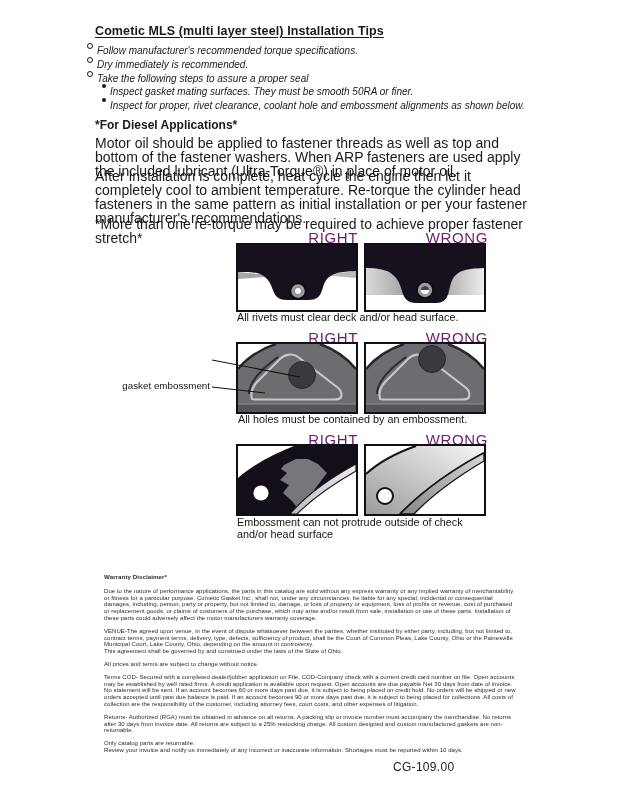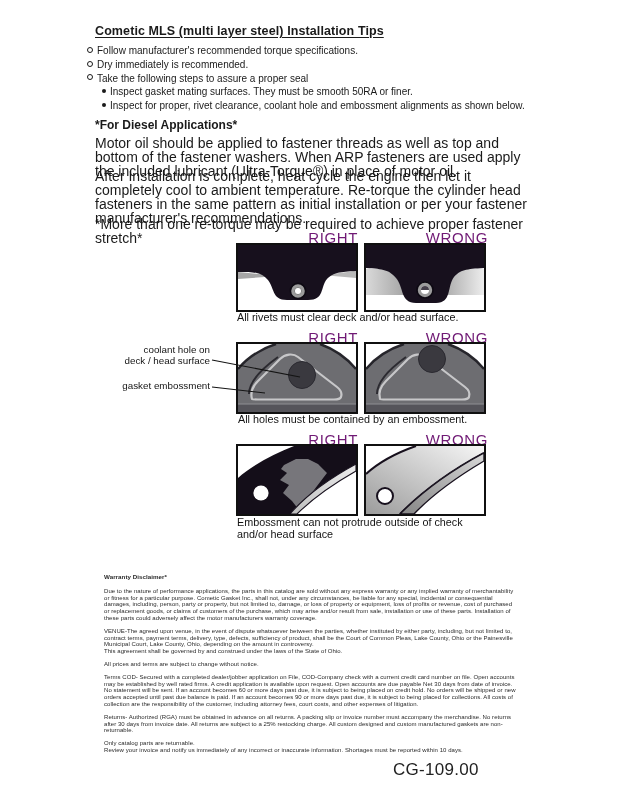--- a/index.html
+++ b/index.html
@@ -7,21 +7,21 @@
     position:relative; width:618px; height:800px; background:#ffffff;
     font-family:"Liberation Sans", sans-serif; color:#1a1a1a; overflow:hidden;
   }
   .abs { position:absolute; }
   
   .title {
     font-size:12.5px; font-weight:bold; text-decoration:underline;
     text-underline-offset:2px; letter-spacing:0.1px;
   }
   .tips { font-size:10px; line-height:13.8px; }
-  .tips .row { display:flex; align-items:center; }
+  .tips .row { display:flex; align-items:flex-start;font-style:italic; }
   .bullet-o {
     width:4px; height:4px; border:1px solid #1a1a1a; border-radius:50%;
     display:inline-block; margin-right:4px; flex:0 0 auto; position:relative; top:-1px;
   }
   .bullet-f {
     width:4px; height:4px; background:#1a1a1a; border-radius:50%;
     display:inline-block; margin-right:4px; flex:0 0 auto; position:relative; top:-1px;
   }
   .sub { margin-left:15px; }
   .diesel-h { font-size:12px; font-weight:bold; }
@@ -30,21 +30,21 @@
   .dlabel {
     font-size:15px; letter-spacing:0.6px; color:#701a75; width:122px; text-align:right;
   }
   .dcap { font-size:10.8px; color:#141414; line-height:11.5px; }
   .sidelab { font-size:9.8px; color:#141414; line-height:10.5px; text-align:right; width:150px; }
   svg.dbox { display:block; }
   
   .disc { font-size:6px; line-height:6.8px; color:#2a2a2a; width:414px; letter-spacing:0.05px; }
   .disc p { margin:0 0 6px 0; }
   .disc .h { font-weight:bold; margin-bottom:7px; font-size:6.2px; }
-  .doccode { font-size:17px; color:#222; letter-spacing:0.3px; }
+  .doccode { font-size:12px; color:#222; letter-spacing:0.3px; }
 </style>
 </head>
 <body>
 
 <div class="page">
 
   <div class="abs title" style="left:95px; top:24px;">Cometic MLS (multi layer steel) Installation Tips</div>
 
   <div class="abs tips" style="left:87px; top:44px; width:460px;">
     <div class="row">
@@ -107,24 +107,20 @@
     <circle cx="61" cy="47" r="4" fill="#ffffff"></circle>
     <path d="M57,47 A4,4 0 0 1 65,47 Z" fill="#453f4a"></path>
     <rect x="1" y="1" width="120" height="67" fill="none" stroke="#101010" stroke-width="2"></rect>
   </svg>
 
   <div class="abs dcap" style="left:237px; top:312px;">All rivets must clear deck and/or head surface.</div>
 
   <div class="abs dlabel" style="left:236px; top:329px;">RIGHT</div>
   <div class="abs dlabel" style="left:366px; top:329px;">WRONG</div>
 
-  <div class="abs sidelab" style="left:60px; top:345px;">
-    <div>coolant hole on</div>
-    <div>deck / head surface</div>
-  </div>
   <div class="abs sidelab" style="left:60px; top:381px;">gasket embossment</div>
 
   <svg class="abs dbox" style="left:236px; top:342px;" width="122" height="72" viewBox="0 0 122 72">
     <rect x="0" y="0" width="122" height="72" fill="#6d6d71"></rect>
     <rect x="2" y="62" width="118" height="8" fill="#55545a"></rect>
     <path d="M2,62 H120" stroke="#8f8f93" stroke-width="1" fill="none"></path>
     <path d="M2,2 L40,2 Q16,10 2,27 Z" fill="#ffffff"></path>
     <path d="M40,2 Q16,10 2,27" stroke="#26252b" stroke-width="2.4" fill="none"></path>
     <path d="M120,2 L84,2 Q106,10 120,27 Z" fill="#ffffff"></path>
     <path d="M84,2 Q106,10 120,27" stroke="#26252b" stroke-width="2.4" fill="none"></path>

